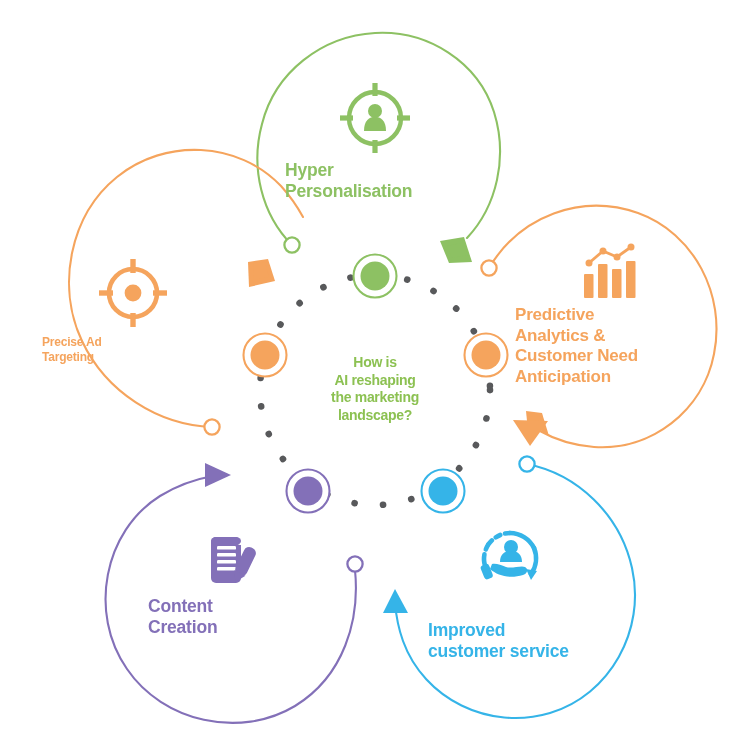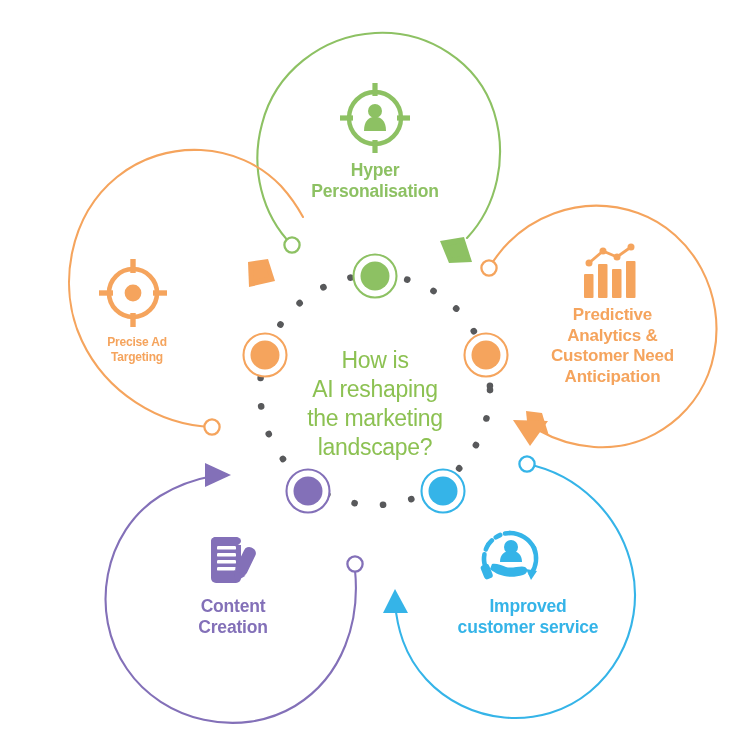--- a/index.html
+++ b/index.html
@@ -23,43 +23,43 @@
   svg.layer {
     position: absolute;
     left: 0;
     top: 0;
     width: 750px;
     height: 749px;
   }
   .label {
     position: absolute;
     font-weight: bold;
-    text-align: center;
+    text-align: left;
     line-height: 1.22;
     white-space: pre-line;
     letter-spacing: -0.2px;
   }
   .center-text {
     position: absolute;
     left: 275px;
-    top: 346px;
+    top: 354px;
     width: 200px;
     text-align: center;
-    font-weight: normal;
-    font-size: 23px;
+    font-weight: bold;
+    font-size: 14px;
     line-height: 1.26;
     letter-spacing: -0.3px;
     white-space: pre-line;
     color: #8cc152;
   }
   .lbl-hyper      { left: 285px; top: 160px; width: 180px; font-size: 17.5px; color: #8dc163; }
   .lbl-precise    { left: 42px;  top: 335px; width: 190px; font-size: 12px; color: #f5a45d; }
   .lbl-predictive { left: 515px; top: 305px; width: 195px; font-size: 17px;   color: #f5a45d; }
   .lbl-content    { left: 148px; top: 596px; width: 170px; font-size: 17.5px; color: #8370b8; }
-  .lbl-service    { left: 428px; top: 596px; width: 200px; font-size: 17.5px; color: #35b4e8; }
+  .lbl-service    { left: 428px; top: 620px; width: 200px; font-size: 17.5px; color: #35b4e8; }
 </style>
 </head>
 <body>
 
 <div id="canvas">
 
   <svg class="layer" viewBox="0 0 750 749">
 
     <g>
 

